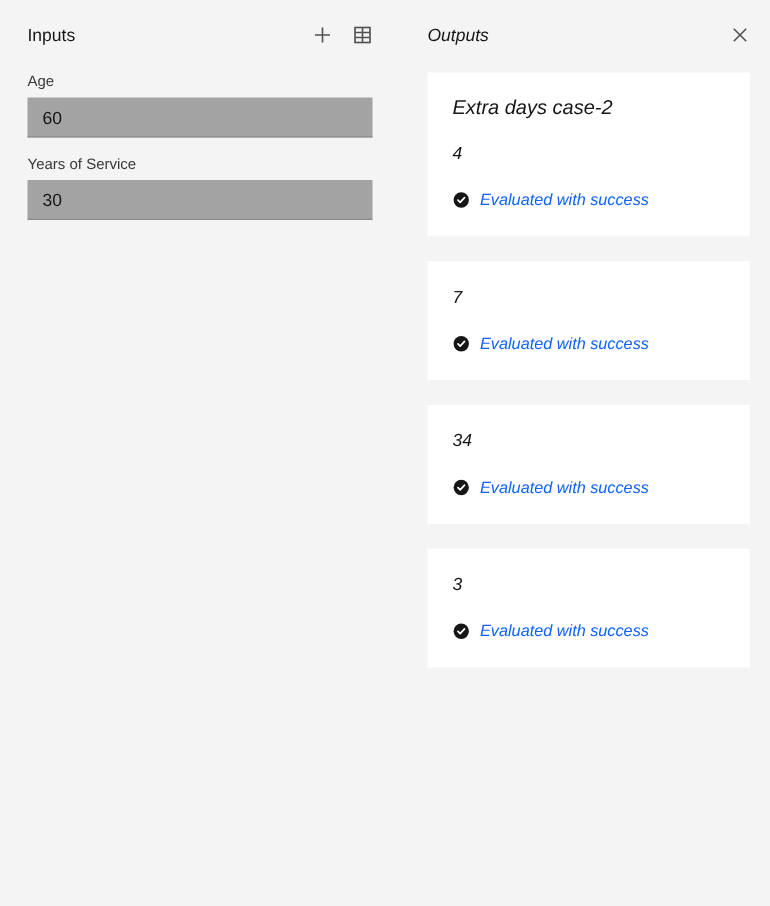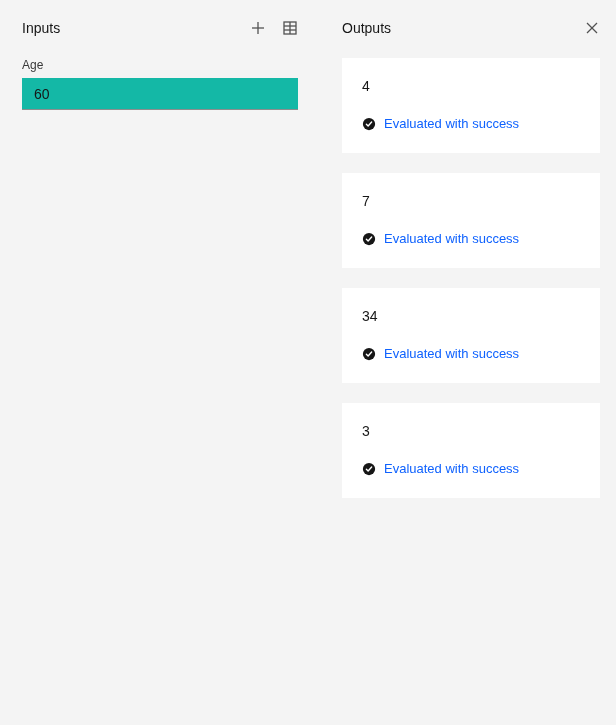--- a/index.html
+++ b/index.html
@@ -15,20 +15,21 @@
       display: flex;
       color: #161616;
     }
     .left-panel {
       width: 320px;
       padding: 16px 22px;
     }
     .right-panel {
       flex: 1;
       padding: 16px 16px 16px 22px;
+      font-style: italic;
     }
     .panel-header {
       display: flex;
       align-items: flex-end;
       justify-content: space-between;
       margin-bottom: 22px;
       height: 20px;
     }
     .panel-title {
       font-size: 14px;
@@ -60,21 +61,21 @@
       font-size: 12px;
       color: #393939;
       display: block;
       margin-bottom: 6px;
     }
     .field-input {
       width: 100%;
       height: 32px;
       border: none;
       border-bottom: 1px solid #8d8d8d;
-      background: #14b8a6;
+      background: #a3a3a3;
       padding: 0 12px;
       font-size: 14px;
       color: #161616;
       outline: none;
     }
     .output-card {
       background: #ffffff;
       padding: 20px 20px 22px 20px;
       margin-bottom: 20px;
     }
@@ -133,35 +134,38 @@
       </span>
     </div>
   </div>
 
   <div class="field-group">
     <label class="field-label">Age</label>
     <input class="field-input" type="text" value="60" style="">
   </div>
 
   <div class="field-group">
+    <label class="field-label">Years of Service</label>
+    <input class="field-input" type="text" value="30" style="">
   </div>
 </div>
 
 <div class="right-panel">
   <div class="panel-header">
     <span class="panel-title">Outputs</span>
     <span class="icon-btn">
       <svg viewBox="0 0 16 16" fill="none" stroke="currentColor" stroke-width="1.3">
         <line x1="3" y1="3" x2="13" y2="13"></line>
         <line x1="13" y1="3" x2="3" y2="13"></line>
       </svg>
     </span>
   </div>
 
   <div class="output-card">
+    <div class="output-title">Extra days case-2</div>
     <div class="output-value">4</div>
     <div class="output-status">
       <span class="status-icon">
         <svg viewBox="0 0 16 16">
             <circle cx="8" cy="8" r="7" fill="#161616"></circle>
             <path d="M5 8.2 L7 10.2 L11 5.8" stroke="#ffffff" stroke-width="1.6" fill="none" stroke-linecap="round" stroke-linejoin="round"></path>
           </svg>
       </span>
       <span class="status-text">Evaluated with success</span>
     </div>

